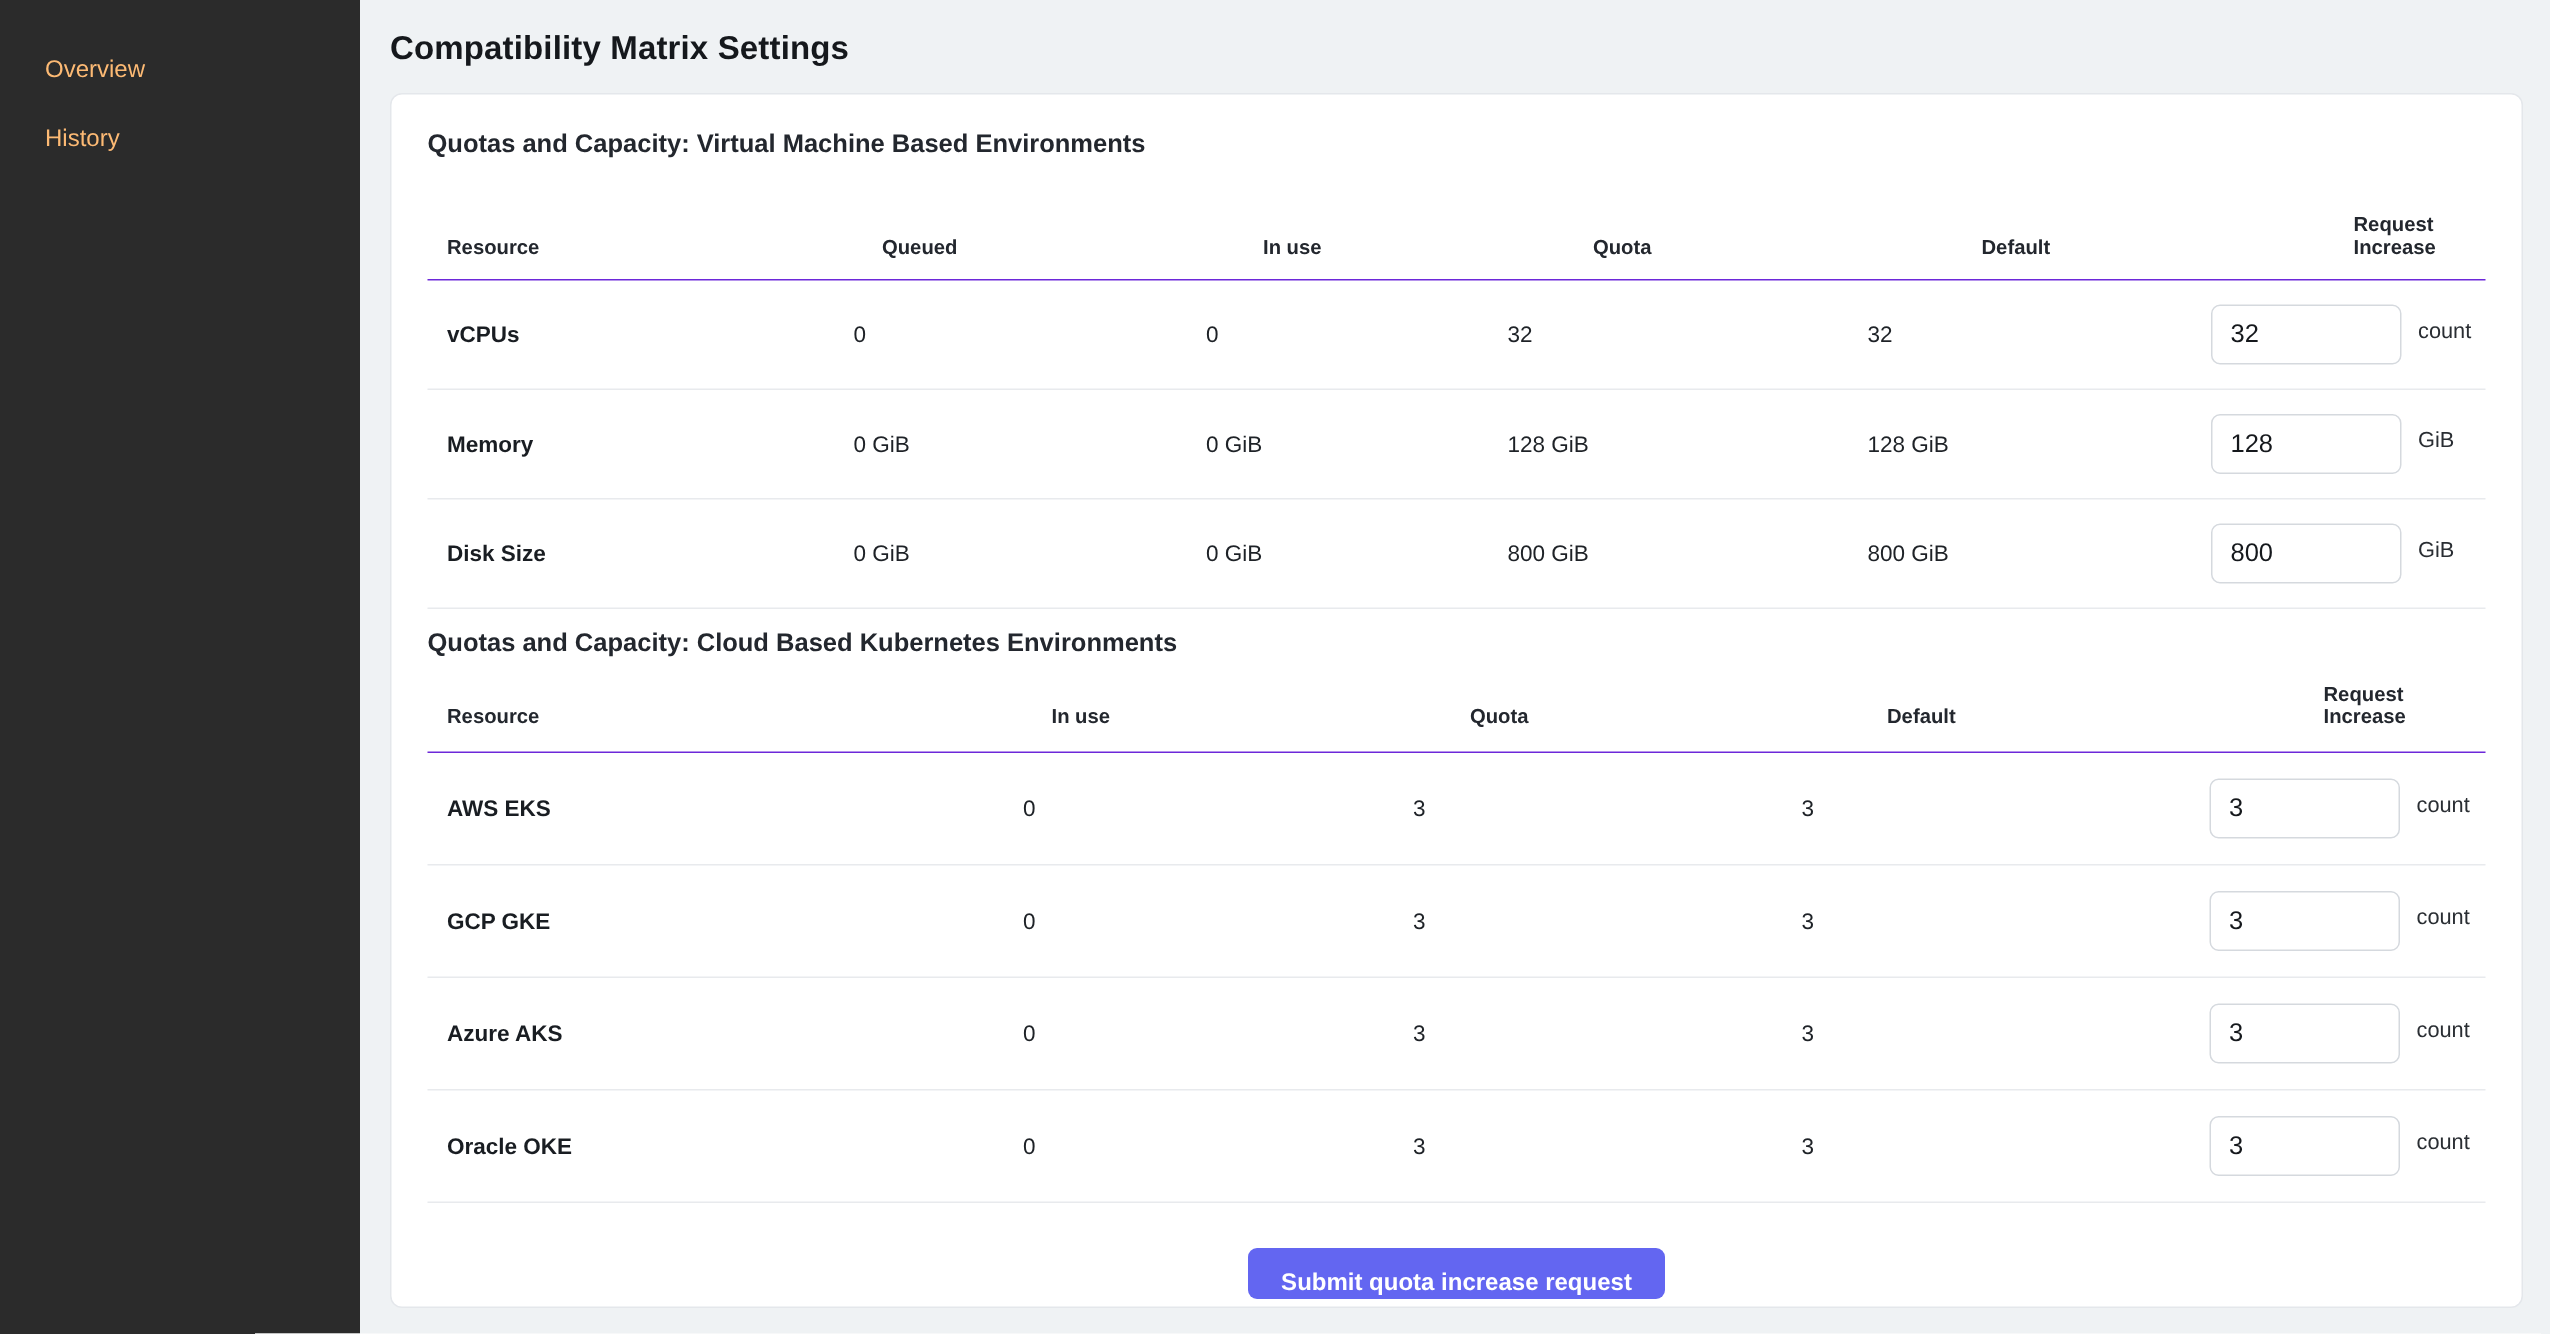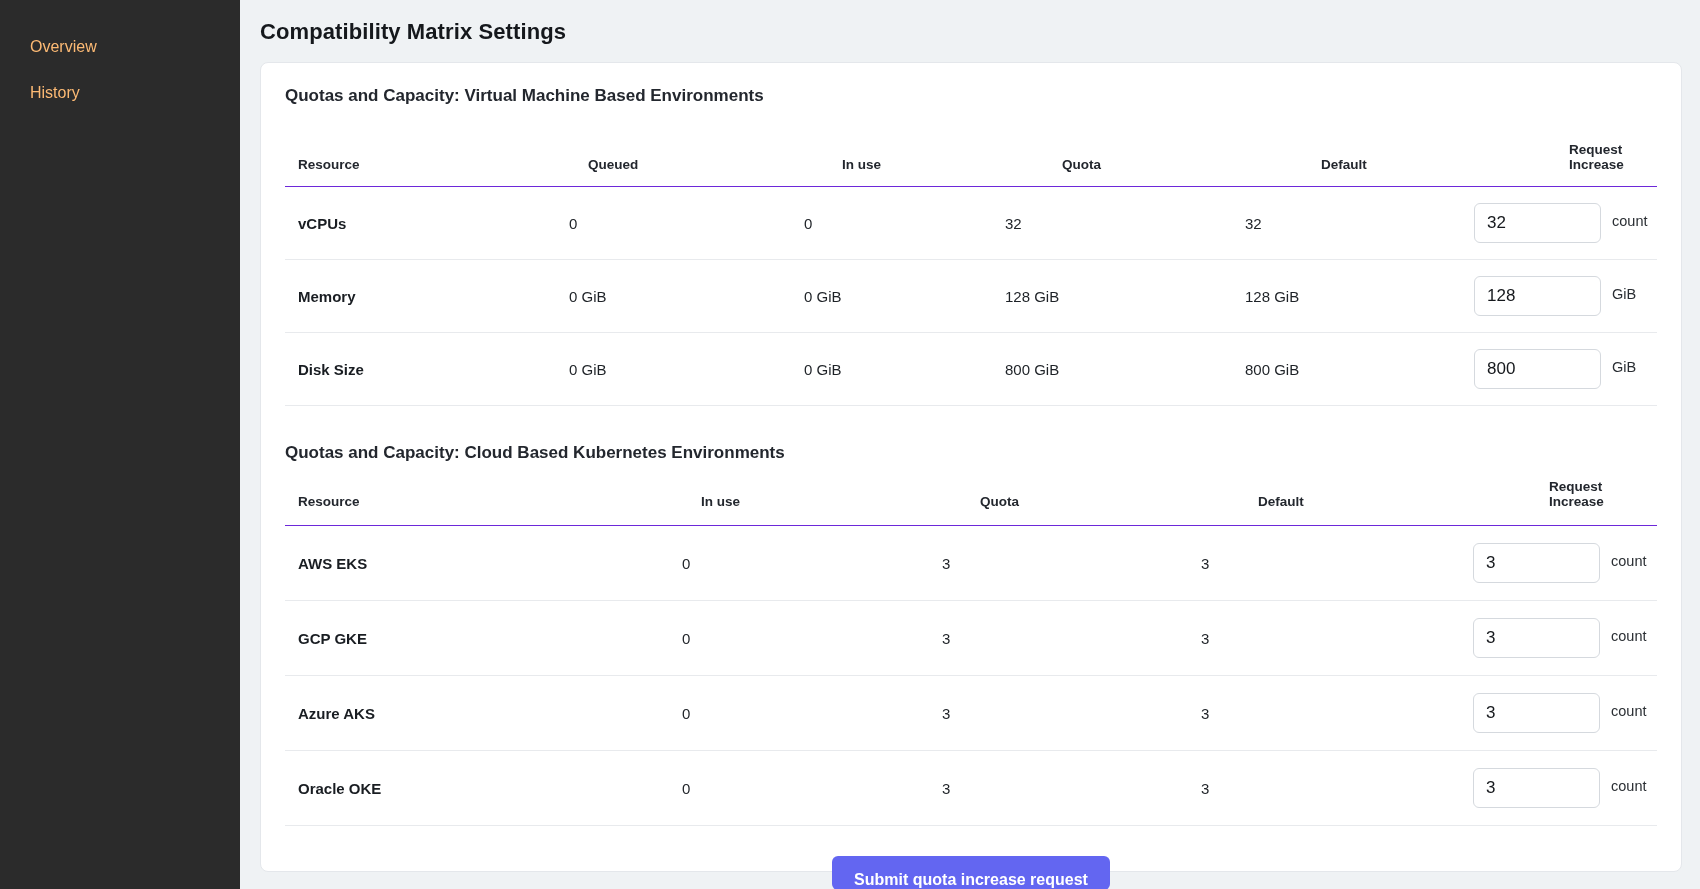--- a/index.html
+++ b/index.html
@@ -58,21 +58,21 @@
     font-size: 17px;
     font-weight: 700;
     color: #23272e;
     line-height: 21px;
   }
   .section-subtitle {
     font-size: 14.5px;
     color: #70767e;
     margin-left: 9px;
   }
-  .section-title-row.second { margin-top: 36px; }
+  .section-title-row.second { margin-top: 12px; }
 
   
   .grid6 { display: grid; grid-template-columns: 271px 235px 201px 240px 229px 1fr; padding-left: 13px; }
   .grid5 { display: grid; grid-template-columns: 384px 260px 259px 272px 1fr; padding-left: 13px; }
   .thead {
     border-bottom: 1px solid #6d28d9;
     align-items: end;
     gap: 19px;
   }
   .thead.t1 { padding-top: 36px; padding-bottom: 14px; }

